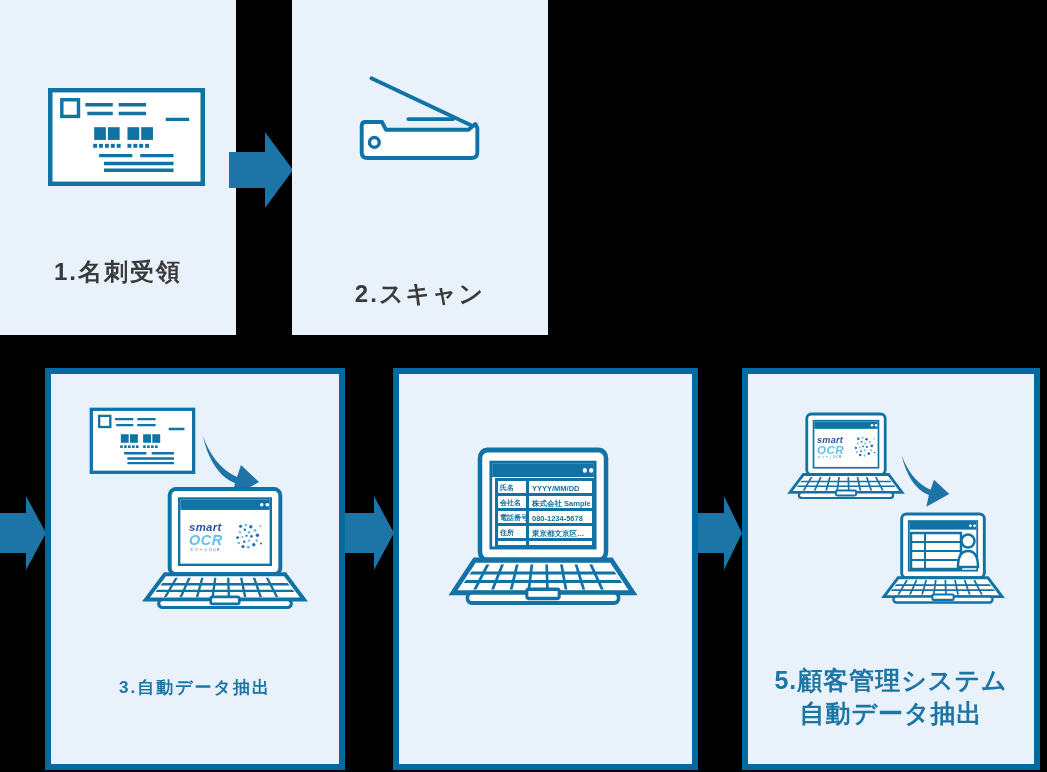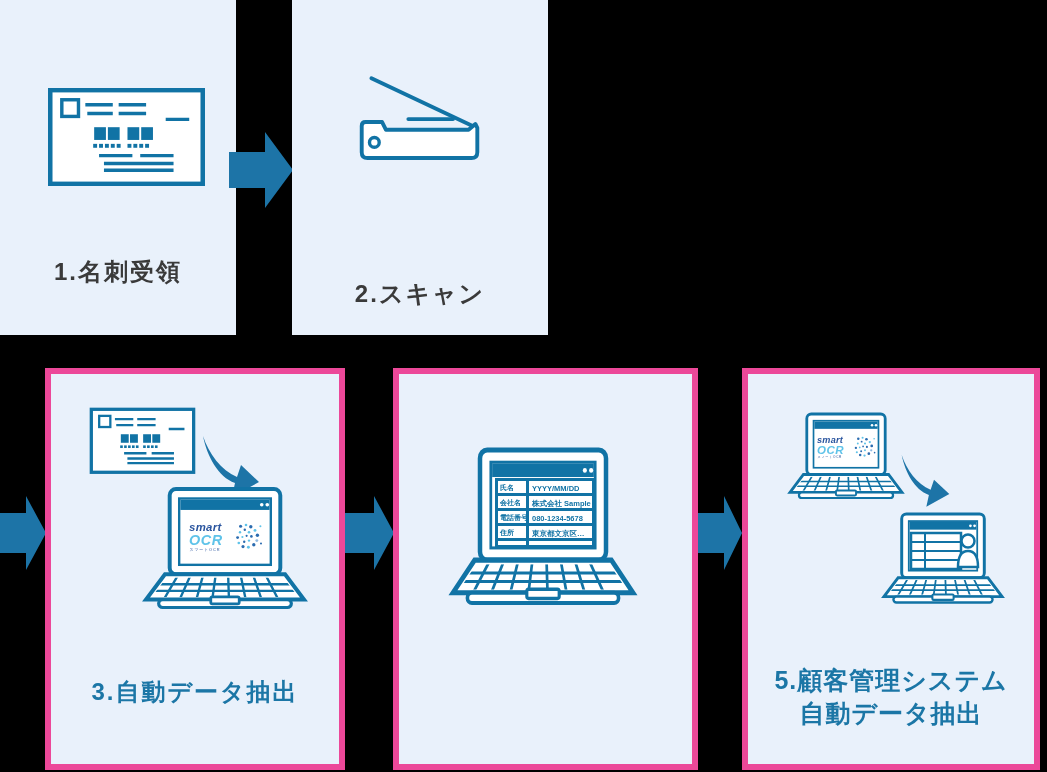--- a/index.html
+++ b/index.html
@@ -1,24 +1,24 @@
 <!DOCTYPE html>
 <html><head>
 <meta charset="utf-8">
 <style>
   html,body { margin:0; padding:0; background:#000; }
   .canvas {
     position:relative; width:1047px; height:772px; background:#000;
     overflow:hidden; font-family:"Liberation Sans", sans-serif;
   }
   .panel { position:absolute; background:#e9f1fb; box-sizing:border-box; }
-  .panel.bordered { border:6px solid #ec4899; }
+  .panel.bordered { border:6px solid #0369a1; }
   .cap { position:absolute; left:0; width:100%; text-align:center; font-weight:bold; }
   .cap.dark { color:#3a3a3a; font-size:24px; letter-spacing:2px; }
-  .cap.blue { color:#1b76a6; font-size:24px; letter-spacing:2px; }
+  .cap.blue { color:#1b76a6; font-size:17px; letter-spacing:2px; }
   .cap.blue.small { font-size:25px; line-height:33px; letter-spacing:1px; }
   svg { display:block; }
   svg text { font-family:"Liberation Sans", sans-serif; }
   .abs { position:absolute; }
 </style>
 </head>
 <body>
 
 <svg width="0" height="0" style="position:absolute" aria-hidden="true">
   <defs>

